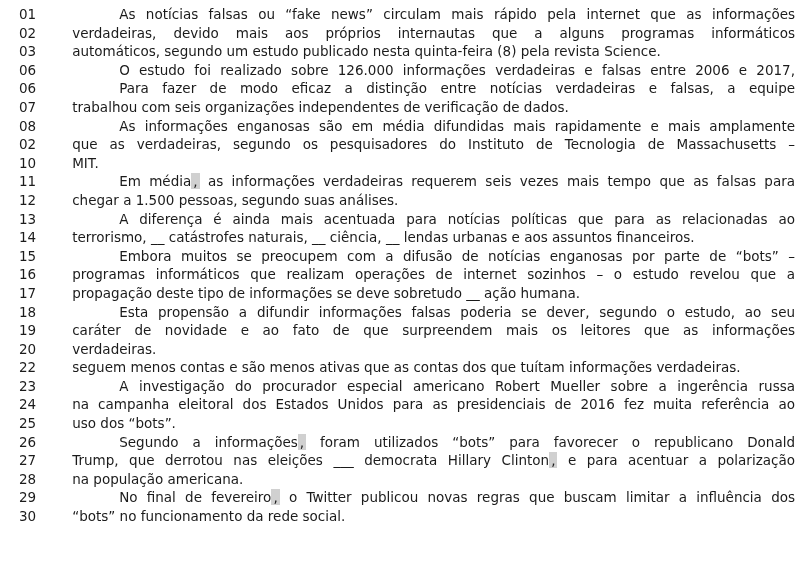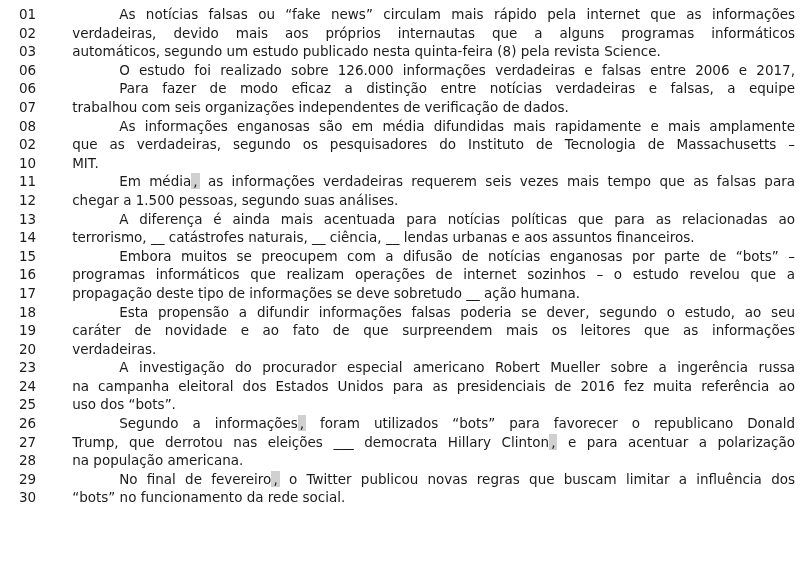--- a/index.html
+++ b/index.html
@@ -118,20 +118,24 @@
         <span class="txt"><span>Esta propensão a difundir informações falsas poderia se dever, segundo o estudo, ao seu</span></span>
       </div>
       <div class="line j">
         <span class="num">19</span>
         <span class="txt"><span>caráter de novidade e ao fato de que surpreendem mais os leitores que as informações</span></span>
       </div>
       <div class="line">
         <span class="num">20</span>
         <span class="txt"><span>verdadeiras.</span></span>
       </div>
+      <div class="line">
+        <span class="num">22</span>
+        <span class="txt"><span>seguem menos contas e são menos ativas que as contas dos que tuítam informações verdadeiras.</span></span>
+      </div>
       <div class="line j ind">
         <span class="num">23</span>
         <span class="txt"><span>A investigação do procurador especial americano Robert Mueller sobre a ingerência russa</span></span>
       </div>
       <div class="line j">
         <span class="num">24</span>
         <span class="txt"><span>na campanha eleitoral dos Estados Unidos para as presidenciais de 2016 fez muita referência ao</span></span>
       </div>
       <div class="line">
         <span class="num">25</span>

